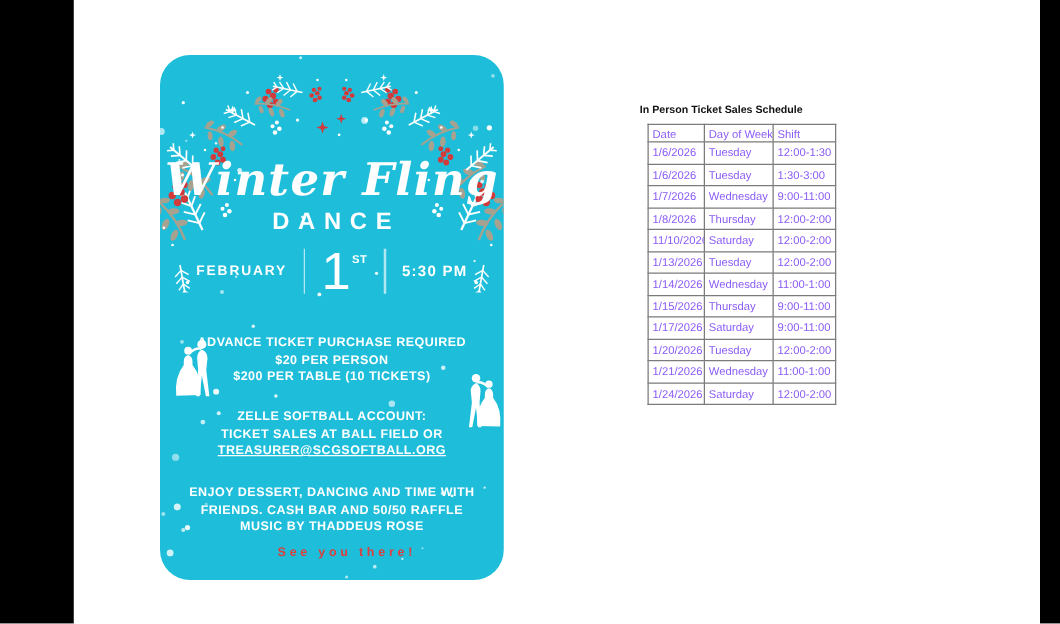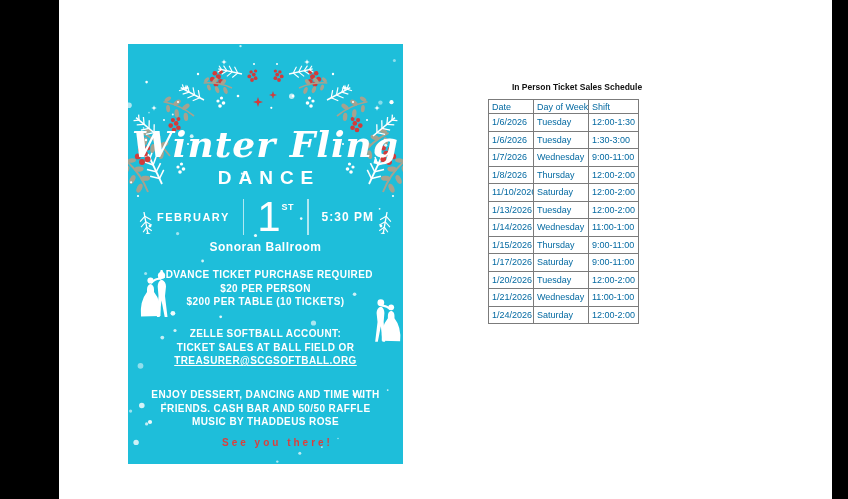--- a/index.html
+++ b/index.html
@@ -4,21 +4,21 @@
 <style>
   html,body{margin:0;padding:0;background:#fff;}
   .canvas{position:relative;width:848px;height:499px;background:#ffffff;overflow:hidden;
           font-family:"Liberation Sans",sans-serif;}
   .bar{position:absolute;top:0;height:100%;background:#000;}
   .bar.left{left:0;width:59px;}
   .bar.right{left:832px;width:16px;}
 
   
   .flyer{position:absolute;left:128px;top:44px;width:275px;height:420px;background:#1EBEDA;
-         color:#fff;overflow:hidden;}
+         color:#fff;overflow:hidden;border-radius:24px;}
   .wreath,.snow{position:absolute;left:0;top:0;pointer-events:none;}
   .script-title{position:absolute;top:82px;left:0;width:100%;text-align:center;
                 font-family:"DejaVu Serif",serif;font-style:italic;font-weight:bold;
                 font-size:36px;line-height:1;letter-spacing:1px;}
   .dance{position:absolute;top:124px;left:0;width:100%;text-align:center;font-size:19px;
          font-weight:bold;letter-spacing:7px;text-indent:7px;line-height:1;}
   .date-row{position:absolute;top:152px;left:0;right:0;height:42px;display:flex;
             align-items:center;justify-content:center;gap:13px;}
   .month{font-size:11px;font-weight:bold;letter-spacing:1.5px;}
   .vline{width:1.5px;height:36px;background:rgba(255,255,255,.65);}
@@ -33,22 +33,22 @@
   .email{text-decoration:underline;}
   .closing{position:absolute;top:393px;left:0;width:100%;text-align:center;font-size:10px;
            font-weight:bold;letter-spacing:3px;color:#D9403E;padding-left:12px;}
   .dancer{position:absolute;}
   .dancer.dl{left:9px;top:226px;}
   .dancer.dr{left:242px;top:252px;}
 
   
   .schedule-title{position:absolute;left:502px;top:82px;width:150px;text-align:center;
                   font-size:8.5px;font-weight:bold;color:#111;}
-  table.schedule{position:absolute;left:488px;top:99px;width:150px;border-collapse:collapse;
-                 table-layout:fixed;color:#0369a1;background:#fff;}
+  table.schedule{position:absolute;left:518px;top:99px;width:150px;border-collapse:collapse;
+                 table-layout:fixed;color:#8b5cf6;background:#fff;}
   table.schedule th,table.schedule td{border:1px solid #7b7b7b;font-size:9px;font-weight:normal;
                  text-align:left;padding:0 0 0 3px;white-space:nowrap;overflow:hidden;}
   table.schedule th{height:13px;}
   table.schedule td{height:16.5px;}
 </style>
 </head>
 <body>
 
 <div class="canvas">
   <div class="bar left"></div>
@@ -201,21 +201,20 @@
       <span class="month">FEBRUARY</span>
       <span class="vline"></span>
       <span class="day">
           <span>1</span>
           <span class="suffix">ST</span>
         </span>
       <span class="vline"></span>
       <span class="time">5:30 PM</span>
     </div>
 
-    <div class="venue">Sonoran Ballroom</div>
 
     <div class="para p1">
       <div>ADVANCE TICKET PURCHASE REQUIRED</div>
       <div>$20 PER PERSON</div>
       <div>$200 PER TABLE (10 TICKETS)</div>
     </div>
 
     <div class="para p2">
       <div>ZELLE SOFTBALL ACCOUNT:</div>
       <div>TICKET SALES AT BALL FIELD OR</div>

